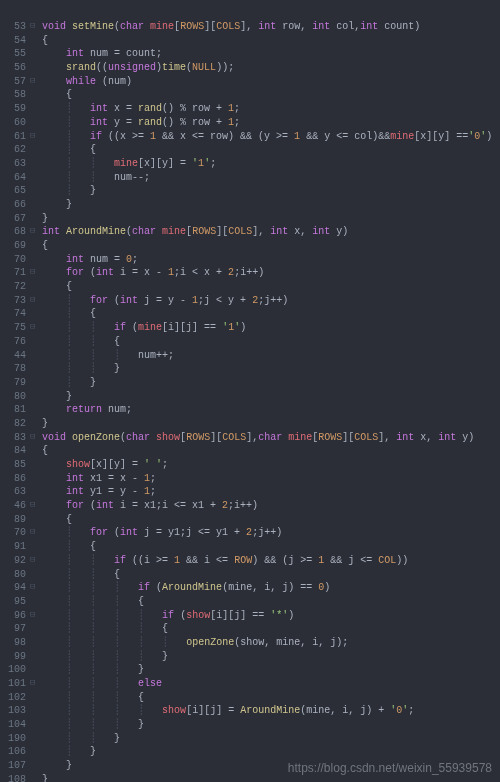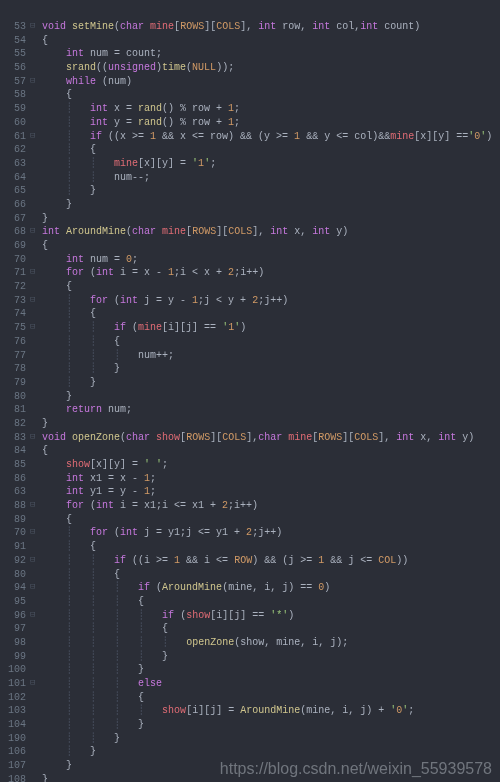--- a/index.html
+++ b/index.html
@@ -37,21 +37,21 @@
   .fn { color: #d0c68e; }    
   .var { color: #e06c75; }   
   .num { color: #d19a66; }   
   .str { color: #98c379; }   
   .cap { color: #d19a66; }
   .watermark {
     position: absolute;
     bottom: 6px;
     right: 8px;
     color: #70757d;
-    font-size: 16px;
+    font-size: 12px;
     font-family: Arial, sans-serif;
   }
 </style>
 </head>
 <body>
 
 <div class="editor">
   <div class="gutter" id="gutter">
       <div class="ln">53</div>
       <div class="ln">54</div>
@@ -70,32 +70,32 @@
       <div class="ln">67</div>
       <div class="ln">68</div>
       <div class="ln">69</div>
       <div class="ln">70</div>
       <div class="ln">71</div>
       <div class="ln">72</div>
       <div class="ln">73</div>
       <div class="ln">74</div>
       <div class="ln">75</div>
       <div class="ln">76</div>
-      <div class="ln">77</div>
+      <div class="ln">44</div>
       <div class="ln">78</div>
       <div class="ln">79</div>
       <div class="ln">80</div>
       <div class="ln">81</div>
       <div class="ln">82</div>
       <div class="ln">83</div>
       <div class="ln">84</div>
       <div class="ln">85</div>
       <div class="ln">86</div>
       <div class="ln">63</div>
-      <div class="ln">88</div>
+      <div class="ln">46</div>
       <div class="ln">89</div>
       <div class="ln">70</div>
       <div class="ln">91</div>
       <div class="ln">92</div>
       <div class="ln">80</div>
       <div class="ln">94</div>
       <div class="ln">95</div>
       <div class="ln">96</div>
       <div class="ln">97</div>
       <div class="ln">98</div>

